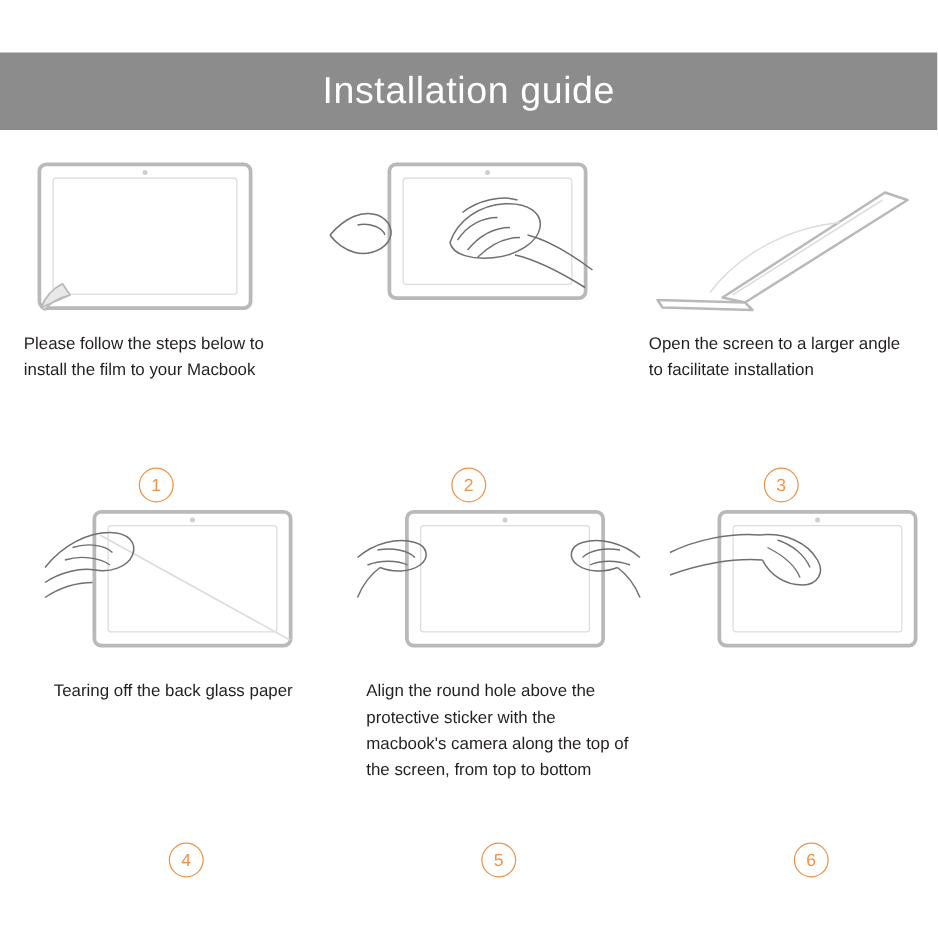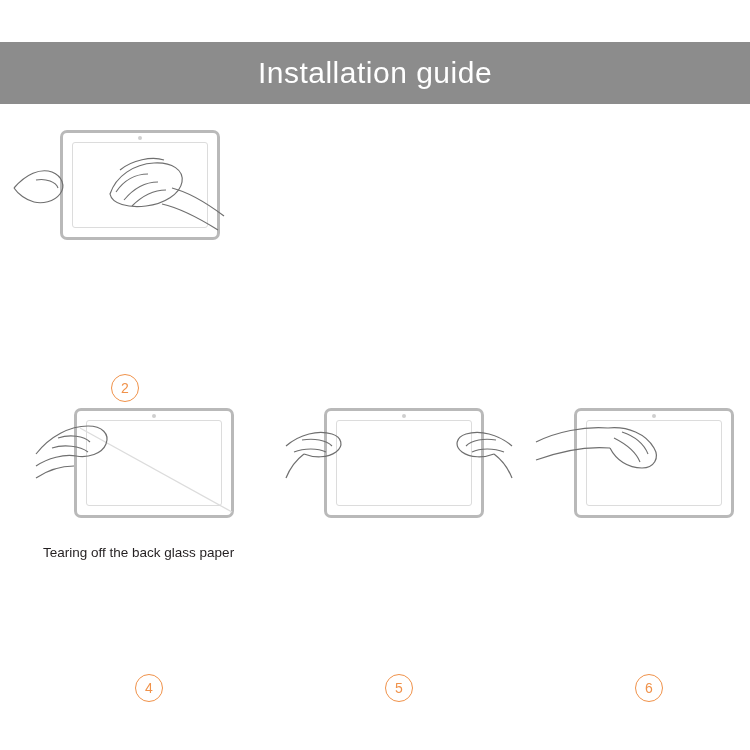--- a/index.html
+++ b/index.html
@@ -117,20 +117,34 @@
 <div class="page">
 
   <div class="header">
     <div class="header-title">Installation guide</div>
   </div>
 
   <div class="grid">
 
     <div class="row1" style="display:flex;width:750px;">
 
+      <div class="cell">
+        <div class="art">
+          <div class="screen" style="left:18px; top:0; width:172px; height:118px;">
+            <div class="cam"></div>
+            <div class="screen-inner"></div>
+          </div>
+          <svg style="position:absolute; left:0; top:0;" width="226" height="120" viewBox="0 0 226 120">
+            <path d="M24 118 C 28 112, 36 108, 44 106 L 38 97 C 30 101, 24 108, 21 116 Z" fill="#e8e8e8" stroke="#b9b9b9" stroke-width="1.4" stroke-linejoin="round"></path>
+            <path d="M21 116 L 44 106" fill="none" stroke="#b9b9b9" stroke-width="1.2"></path>
+          </svg>
+        </div>
+        <div class="caption">Please follow the steps below to install the film to your Macbook</div>
+        <div class="num">1</div>
+      </div>
 
       <div class="cell">
         <div class="art">
           <div class="screen" style="left:48px; top:0; width:160px; height:110px;">
             <div class="cam"></div>
             <div class="screen-inner"></div>
           </div>
           <svg style="position:absolute; left:0; top:0;" width="226" height="120" viewBox="0 0 226 120">
 
             <path d="M98 64 C 104 46, 122 34, 142 33 C 160 32, 172 40, 170 52 C 168 64, 152 74, 134 76 C 116 78, 100 74, 98 64 Z" fill="#ffffff" stroke="#6f6f6f" stroke-width="1.2"></path>
@@ -144,20 +158,35 @@
             <path d="M150 74 C 168 78, 190 90, 206 100" fill="none" stroke="#6f6f6f" stroke-width="1.2"></path>
 
             <path d="M2 58 C 14 44, 28 38, 40 42 C 50 46, 54 56, 48 64 C 42 72, 30 74, 22 72" fill="none" stroke="#6f6f6f" stroke-width="1.2"></path>
             <path d="M22 72 C 14 70, 6 64, 2 58" fill="none" stroke="#6f6f6f" stroke-width="1.2"></path>
             <path d="M24 50 C 34 48, 44 52, 46 58" fill="none" stroke="#6f6f6f" stroke-width="1.1"></path>
           </svg>
         </div>
         <div class="num">2</div>
       </div>
 
+      <div class="cell">
+        <div class="art">
+          <svg style="position:absolute; left:0; top:0;" width="226" height="120" viewBox="0 0 226 120">
+
+            <path d="M66 108 L 196 24 L 214 30 L 84 112 Z" fill="#ffffff" stroke="#b9b9b9" stroke-width="2" stroke-linejoin="round"></path>
+            <path d="M74 106 L 194 30" fill="none" stroke="#dcdcdc" stroke-width="1.2"></path>
+
+            <path d="M14 110 L 84 112 L 90 118 L 18 116 Z" fill="#ffffff" stroke="#b9b9b9" stroke-width="2" stroke-linejoin="round"></path>
+
+            <path d="M56 104 C 80 72, 120 52, 160 48" fill="none" stroke="#dcdcdc" stroke-width="1.2"></path>
+          </svg>
+        </div>
+        <div class="caption">Open the screen to a larger angle to facilitate installation</div>
+        <div class="num">3</div>
+      </div>
     </div>
 
     <div class="row2" style="display:flex;width:750px;margin-left:24px;">
 
       <div class="cell">
         <div class="art">
           <div class="screen" style="left:38px; top:0; width:160px; height:110px;">
             <div class="cam"></div>
             <div class="screen-inner"></div>
           </div>
@@ -188,20 +217,21 @@
             <path d="M18 46 C 10 52, 4 60, 0 70" fill="none" stroke="#6f6f6f" stroke-width="1.2"></path>
             <path d="M16 32 C 28 30, 40 32, 46 38" fill="none" stroke="#6f6f6f" stroke-width="1.1"></path>
             <path d="M8 44 C 18 40, 32 40, 40 44" fill="none" stroke="#6f6f6f" stroke-width="1.1"></path>
 
             <path d="M226 38 C 212 26, 194 22, 180 26 C 170 29, 168 38, 176 44 C 184 50, 198 50, 208 46" fill="none" stroke="#6f6f6f" stroke-width="1.2"></path>
             <path d="M208 46 C 216 52, 222 60, 226 70" fill="none" stroke="#6f6f6f" stroke-width="1.2"></path>
             <path d="M210 32 C 198 30, 186 32, 180 38" fill="none" stroke="#6f6f6f" stroke-width="1.1"></path>
             <path d="M218 44 C 208 40, 194 40, 186 44" fill="none" stroke="#6f6f6f" stroke-width="1.1"></path>
           </svg>
         </div>
+        <div class="caption">Align the round hole above the protective sticker with the macbook's camera along the top of the screen, from top to bottom</div>
         <div class="num">5</div>
       </div>
 
       <div class="cell">
         <div class="art">
           <div class="screen" style="left:38px; top:0; width:160px; height:110px;">
             <div class="cam"></div>
             <div class="screen-inner"></div>
           </div>
           <svg style="position:absolute; left:0; top:0;" width="226" height="120" viewBox="0 0 226 120">

